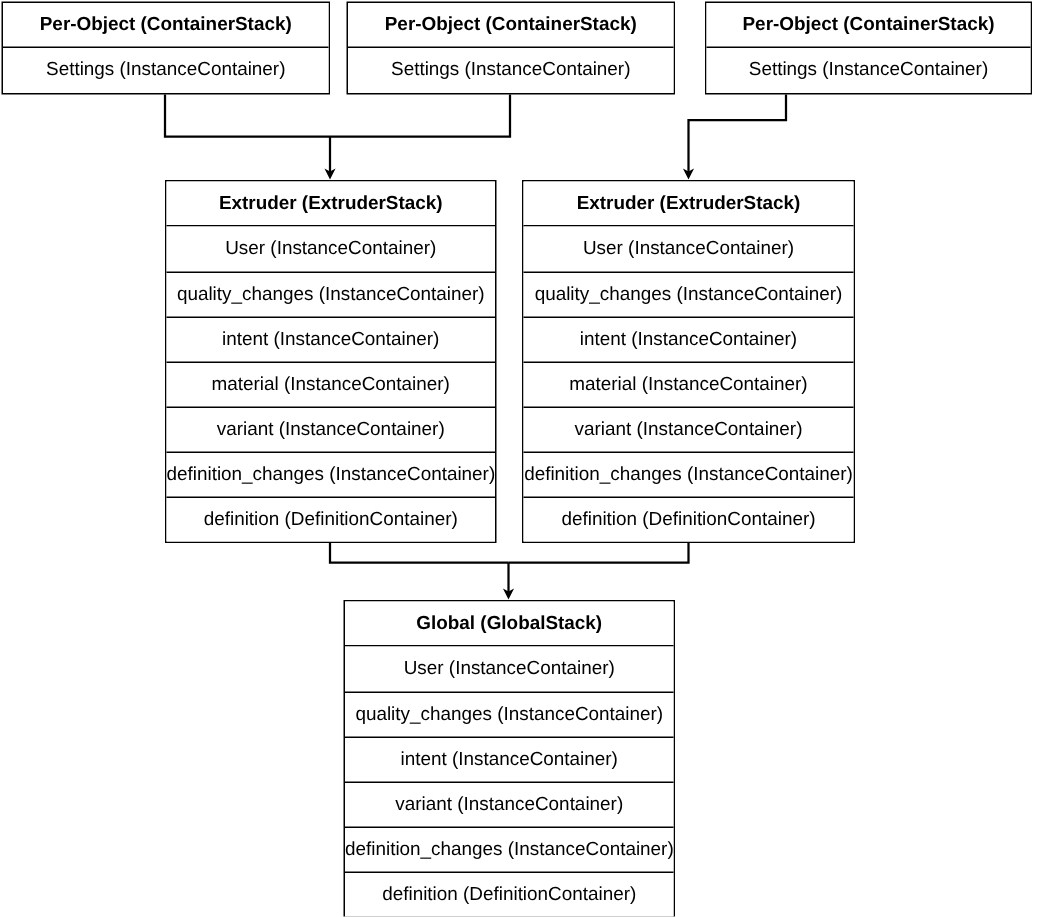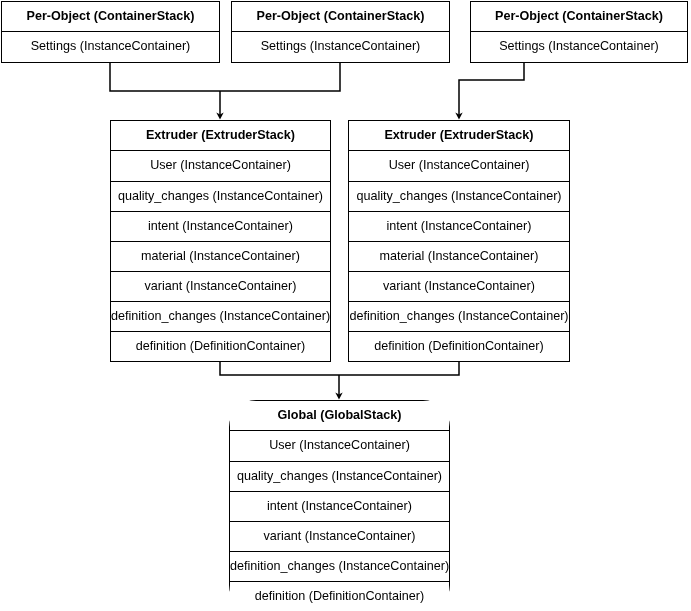--- a/index.html
+++ b/index.html
@@ -60,21 +60,21 @@
     overflow: visible;
   }
   
   #po1 { left: 1px;   top: 1px; width: 219px; }
   #po2 { left: 231px; top: 1px; width: 219px; }
   #po3 { left: 470px; top: 1px; width: 218px; }
   
   #ex1 { left: 110px; top: 120px; width: 221px; }
   #ex2 { left: 348px; top: 120px; width: 222px; }
   
-  #gl1 { left: 229px; top: 400px; width: 221px; border-radius: 27px; }
+  #gl1 { left: 229px; top: 400px; width: 221px; }
 </style>
 </head>
 <body>
 
 <div id="canvas">
 
   <svg class="edges" viewBox="0 0 691 611" xmlns="http://www.w3.org/2000/svg">
     <defs>
       <marker id="arrowhead" markerWidth="9" markerHeight="9" refX="4.2" refY="4.3" orient="auto" markerUnits="userSpaceOnUse">
         <path d="M0.6,0.6 L7.8,4.3 L0.6,8.0 L2.6,4.3 Z" fill="#000000"></path>

